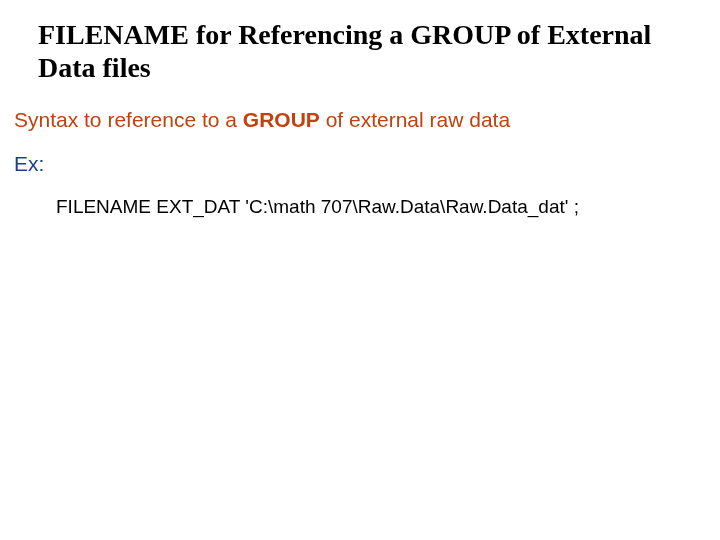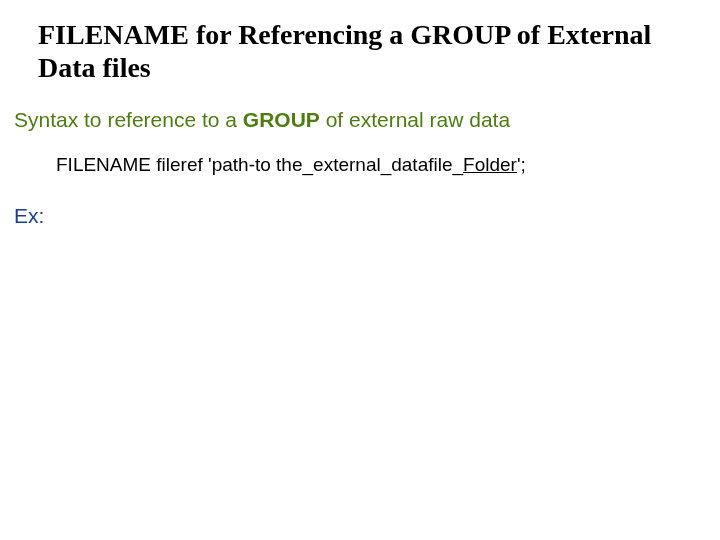--- a/index.html
+++ b/index.html
@@ -19,21 +19,21 @@
   }
   .title {
     font-family: Georgia, "Times New Roman", serif;
     font-weight: bold;
     color: #000000;
     font-size: 28px;
     line-height: 1.18;
     margin: 0 0 22px 24px;
   }
   .intro {
-    color: #4d7c0f;
+    color: #c2410c;
     font-size: 21px;
     line-height: 1.35;
     margin: 0 0 18px 0;
   }
   .intro .hang {
     margin-left: 36px;
     display: block;
   }
   .intro .bold {
     font-weight: bold;
@@ -63,20 +63,18 @@
 <body>
 
 <div class="slide">
 
   <h1 class="title">FILENAME for Referencing a GROUP of External Data files</h1>
 
   <p class="intro">
     <span>Syntax to reference to a </span><span class="bold">GROUP</span><span> of external raw data</span>
   </p>
 
-  <p class="syntax">
-    <span>FILENAME fileref 'path-to the_external_datafile_</span><span class="ul">Folder</span><span>';</span>
-  </p>
 
   <p class="exlabel">Ex:</p>
 
+  <p class="example">FILENAME EXT_DAT 'C:\math 707\Raw.Data\Raw.Data_dat' ;</p>
 
 </div>
 
 </body></html>

